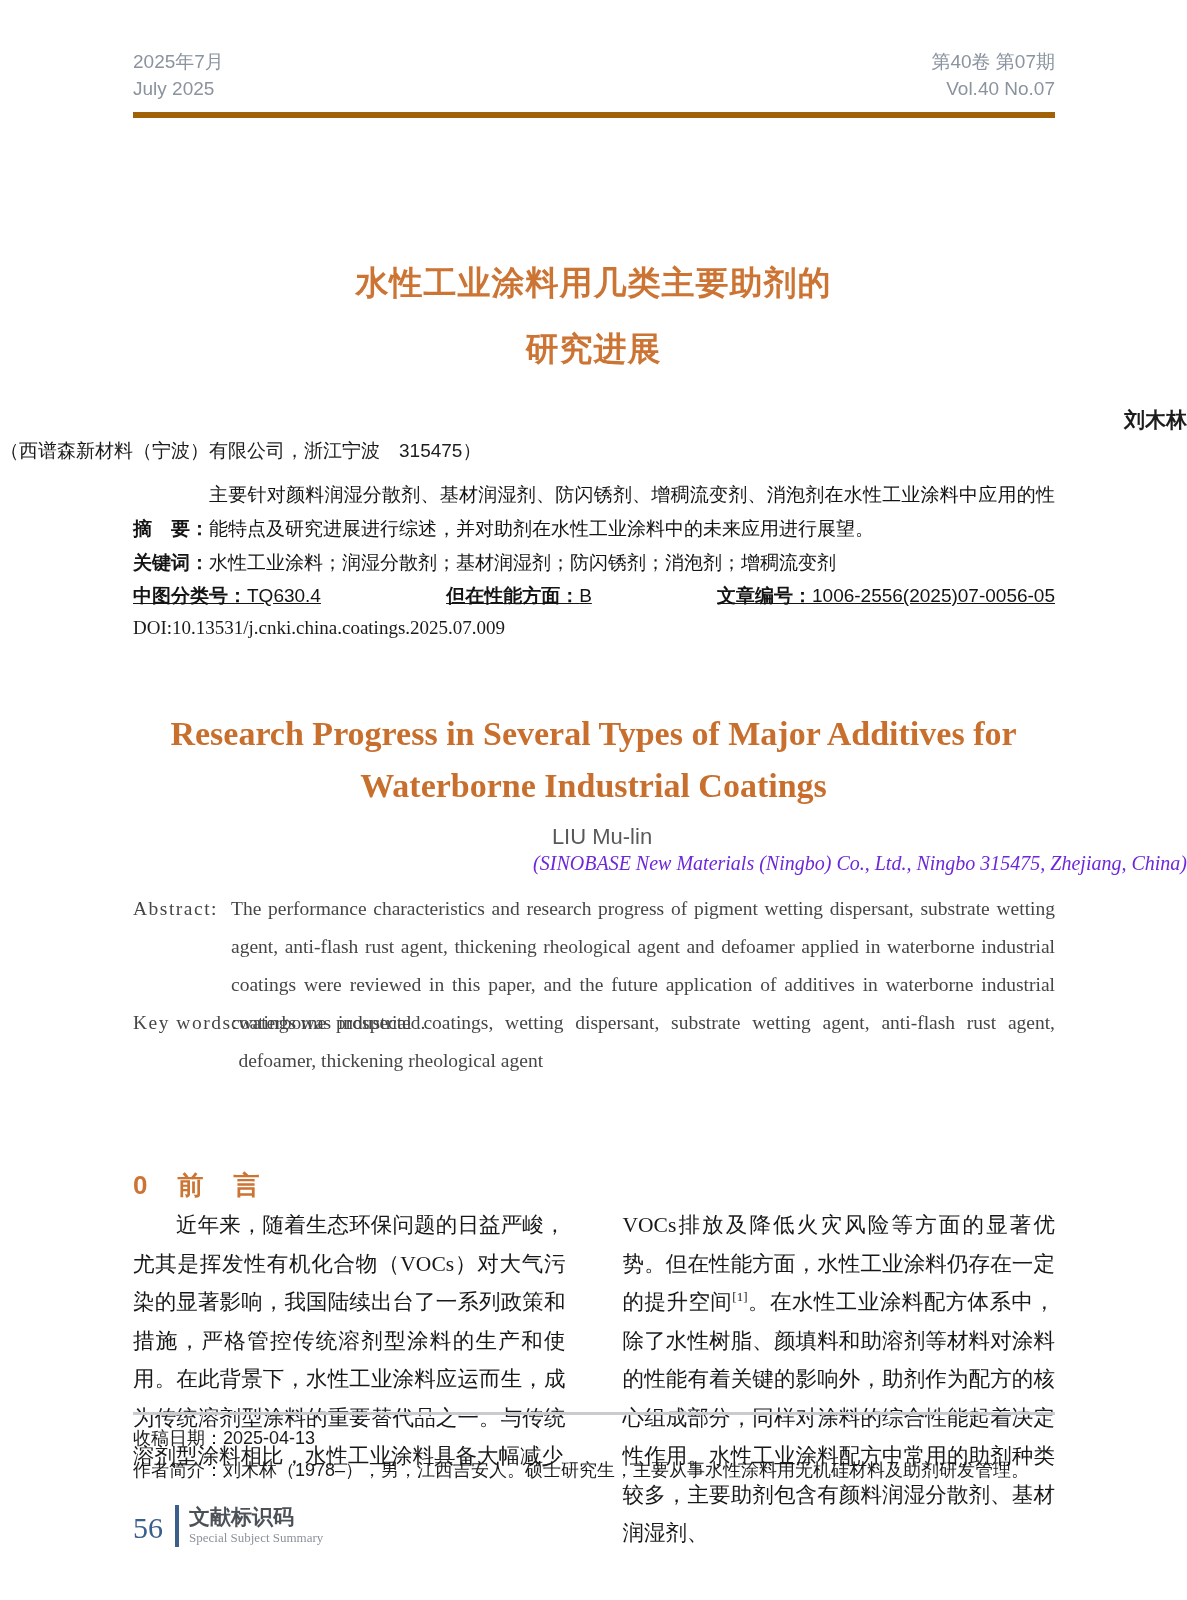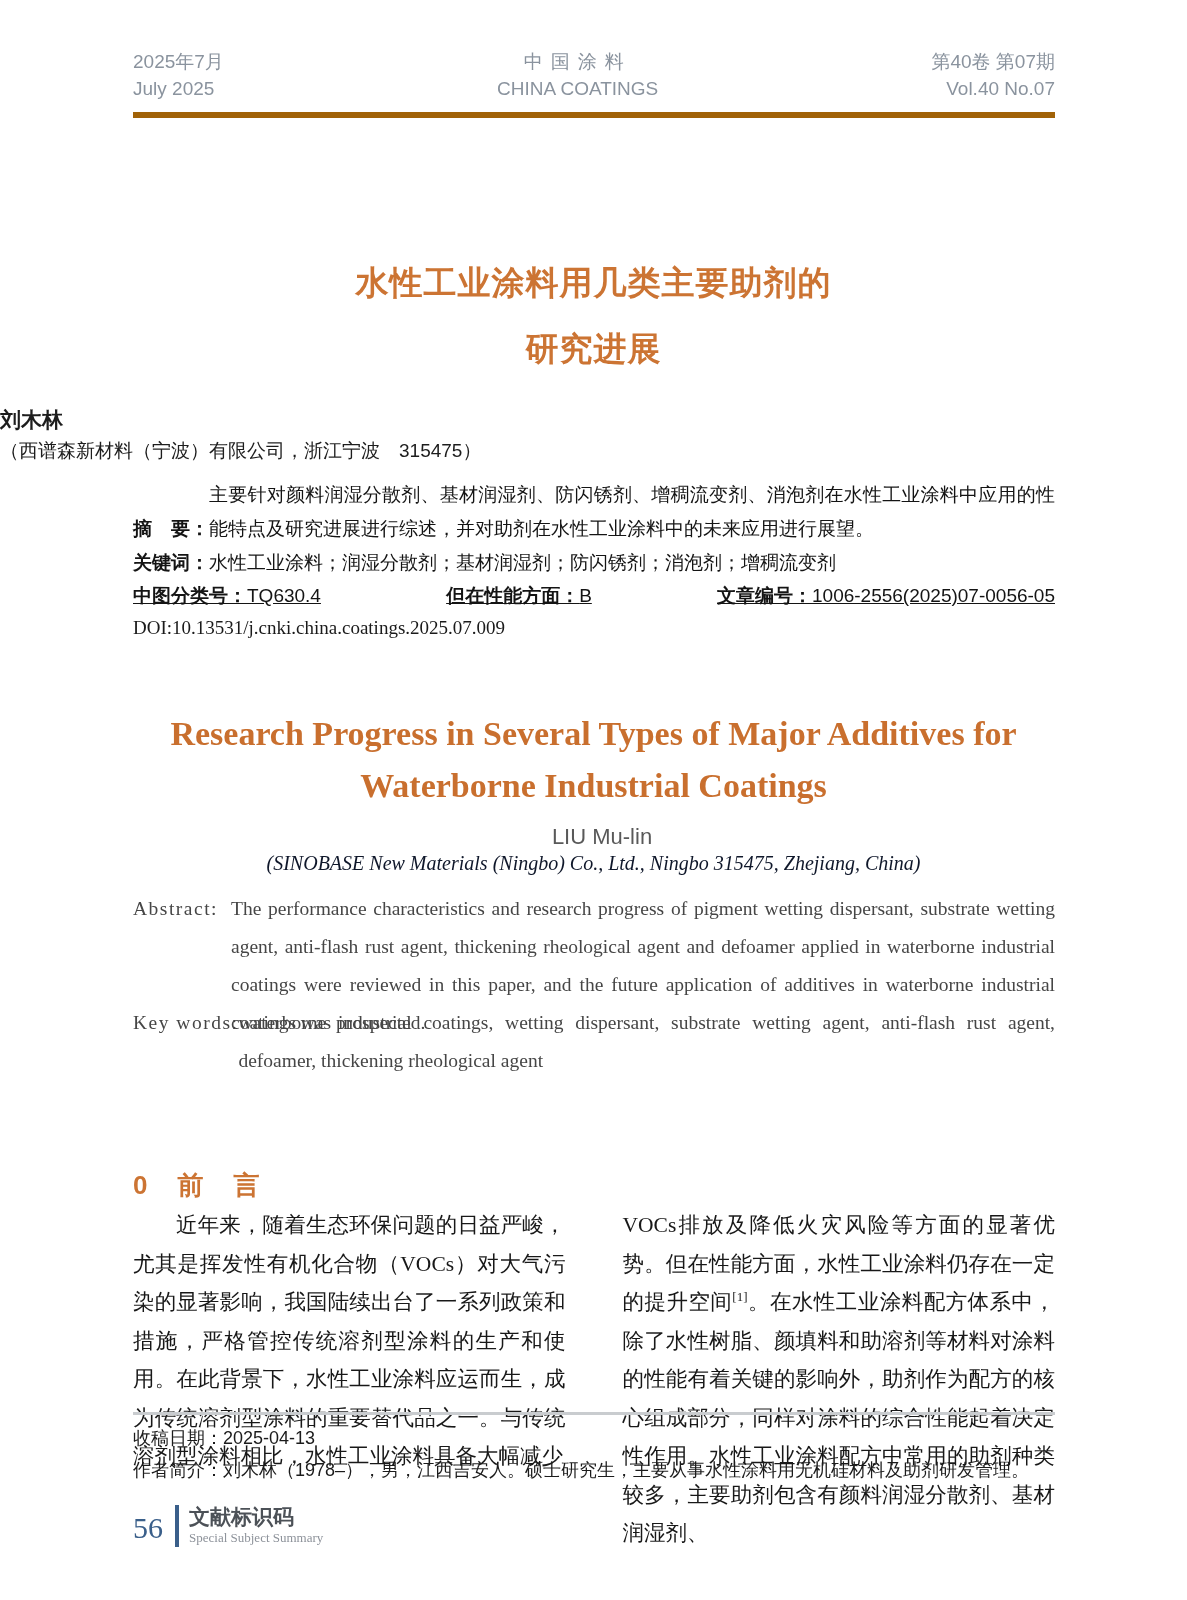--- a/index.html
+++ b/index.html
@@ -31,21 +31,21 @@
   .title-zh {
     left: 0; right: 0; top: 250px;
     text-align: center;
     color: #cc7433;
     font-size: 33px; font-weight: 700;
     line-height: 66px;
     letter-spacing: 1px;
   }
   .author-zh {
     left: 0; right: 0; top: 406px;
-    text-align: left; font-size: 21px; font-weight: 700; color: #1d1d1d;
+    text-align: right; font-size: 21px; font-weight: 700; color: #1d1d1d;
   }
   .affil-zh {
     left: 0; right: 0; top: 438px;
     font-size: 19px; color: #1d1d1d;
   }
 
   
   .row-hang {
     left: 133px; right: 132px;
     display: flex; align-items: flex-end;
@@ -75,23 +75,23 @@
     font-family: "Liberation Serif", serif;
     font-size: 34px; font-weight: 700;
     line-height: 52px;
   }
   .author-en {
     left: 0; right: 0; top: 824px;
     text-align: center; font-size: 22px; color: #595959; padding-left: 17px;
   }
   .affil-en {
     left: 0; right: 0; top: 852px;
-    text-align: center;
+    text-align: right;
     font-family: "Liberation Serif", serif; font-style: italic;
-    font-size: 20px; color: #0f172a;
+    font-size: 20px; color: #6d28d9;
   }
 
   
   .row-hang-en {
     left: 133px; right: 132px;
     display: flex; align-items: flex-start;
     font-family: "Liberation Serif", serif;
     font-size: 19.5px; line-height: 38px; color: #464646;
   }
   .row-hang-en .lbl { flex: 0 0 98px; letter-spacing: 1.5px; white-space: nowrap; }
@@ -151,24 +151,20 @@
     font-size: 13px; color: #8d929a; line-height: 18px;
   }
 </style>
 </head>
 <body>
 
 <div class="abs journal-header">
   <div class="jh-col jh-left">
     <div class="zh">2025年7月</div>
     <div class="en">July 2025</div>
-  </div>
-  <div class="jh-col jh-center">
-    <div class="zh">中国涂料</div>
-    <div class="en">CHINA COATINGS</div>
   </div>
   <div class="jh-col jh-right">
     <div class="zh">第40卷 第07期</div>
     <div class="en">Vol.40  No.07</div>
   </div>
 </div>
 
 <div class="abs title-zh">
   <div>水性工业涂料用几类主要助剂的</div>
   <div>研究进展</div>

